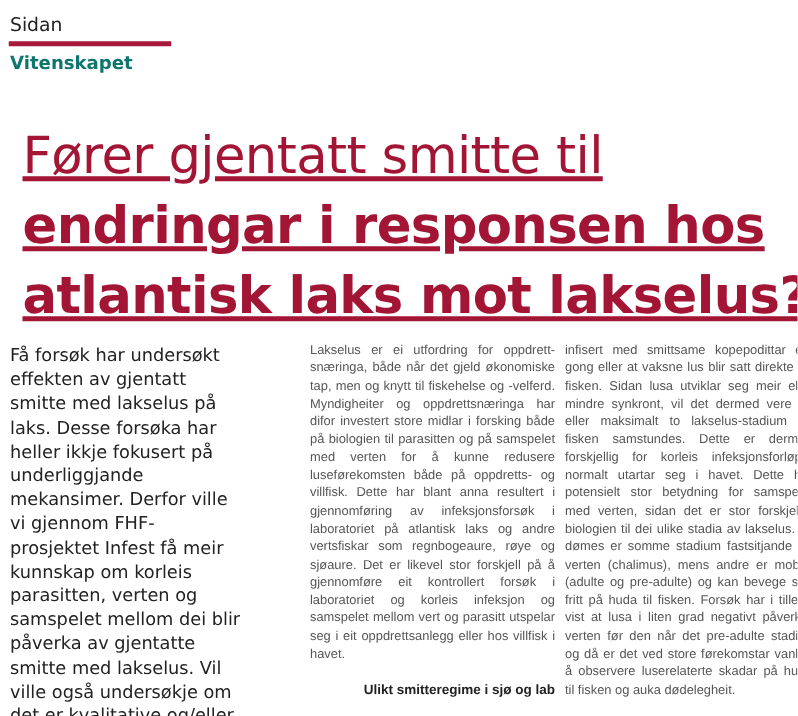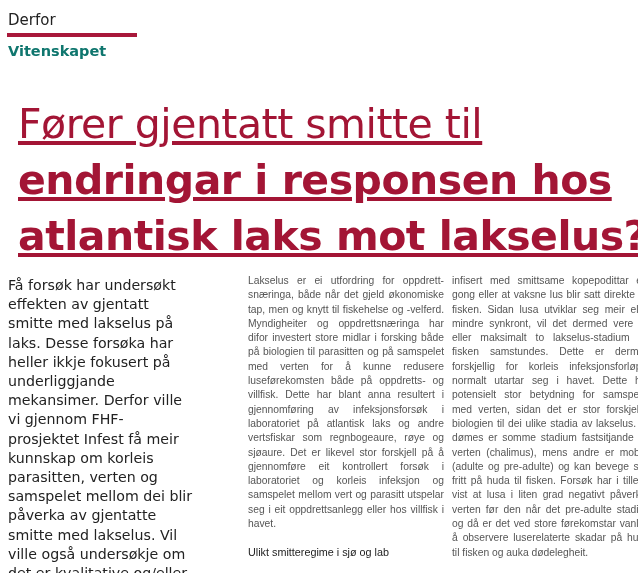--- a/index.html
+++ b/index.html
@@ -8,26 +8,26 @@
     .header-bar { position: absolute; left: 7px; top: 33px; width: 130px; height: 4px; background: #a8183a; }
     .section-label { position: absolute; left: 8px; top: 43px; font-size: 14.5px; font-weight: bold; color: #0f766e; font-family: "DejaVu Sans", sans-serif; }
     .title { position: absolute; left: 6px; top: 84px; width: 630px; color: #a31535; font-family: "DejaVu Sans", sans-serif; line-height: 56px; letter-spacing: -0.5px; }
     .title .light { font-size: 41px; font-weight: normal; display: block; }
     .title .bold { font-size: 41px; font-weight: bold; display: block; }
     .lead { position: absolute; left: 8px; top: 276px; width: 186px; font-size: 14.2px; line-height: 19.2px; color: #222; font-family: "DejaVu Sans", sans-serif; }
     .col { position: absolute; top: 274px; width: 196px; font-size: 10.3px; line-height: 14.3px; color: #555; text-align: justify; font-family: "Liberation Sans", sans-serif; margin-left: 39px; }
     .col2 { left: 209px; }
     .col3 { left: 413px; width: 198px; }
     .col p { margin: 0; }
-    .subhead { font-weight: normal; color: #222; font-size: 10.8px; margin: 14px 0 14px 0 !important; text-align: left; }
+    .subhead { font-weight: bold; color: #222; font-size: 10.8px; margin: 14px 0 14px 0 !important; text-align: right; }
   </style>
 </head>
 <body>
 
-<div class="header-label">Derfor</div>
+<div class="header-label">Sidan</div>
 <div class="header-bar"></div>
 <div class="section-label">Vitenskapet</div>
 
 <h1 class="title" style="margin:12px;text-decoration:underline;">
   <span class="light">Fører gjentatt smitte til</span>
   <span class="bold">endringar i responsen hos</span>
   <span class="bold">atlantisk laks mot lakselus?</span>
 </h1>
 
 <div class="lead">Få forsøk har undersøkt effekten av gjentatt smitte med lakselus på laks. Desse forsøka har heller ikkje fokusert på underliggjande mekansimer. Derfor ville vi gjennom FHF-prosjektet Infest få meir kunnskap om korleis parasitten, verten og samspelet mellom dei blir påverka av gjentatte smitte med lakselus. Vil ville også  undersøkje om det er kvalitative og/eller kvantitative forskjellar i verten sin immunrespons mot lusa i tidlegare infisert og kontrollfisk.</div>

